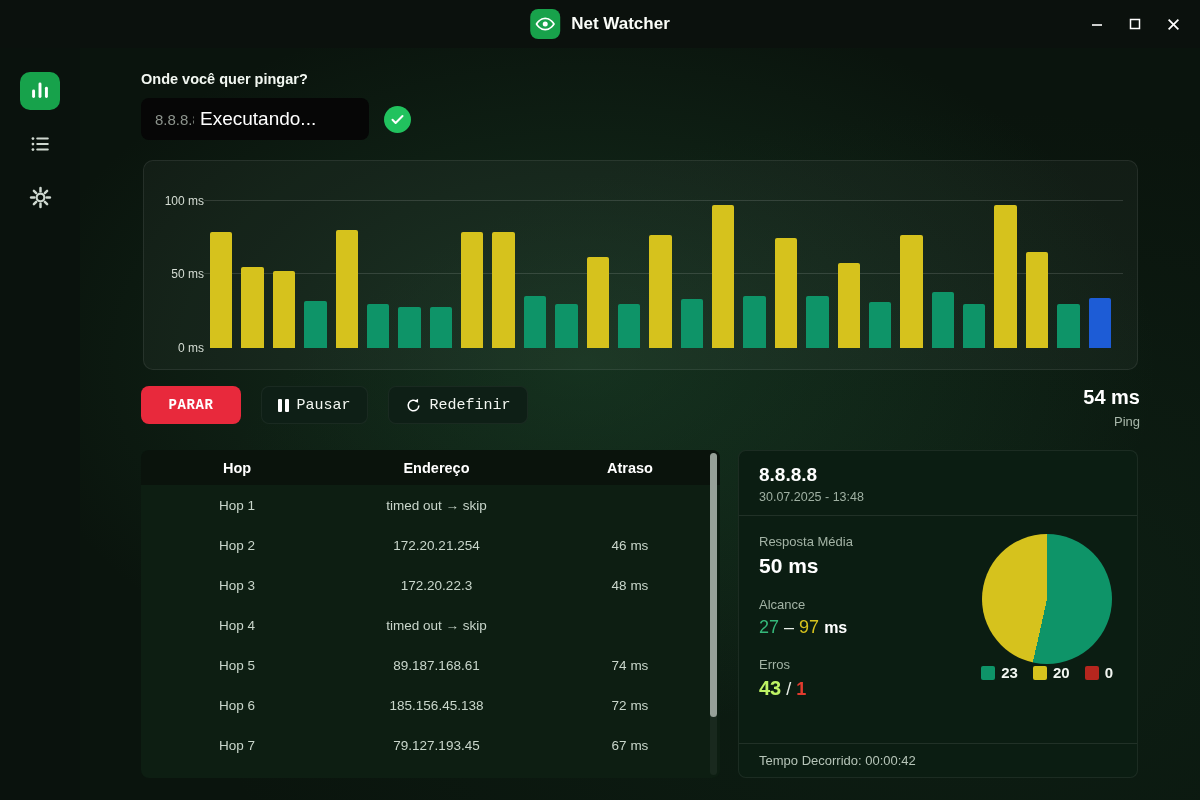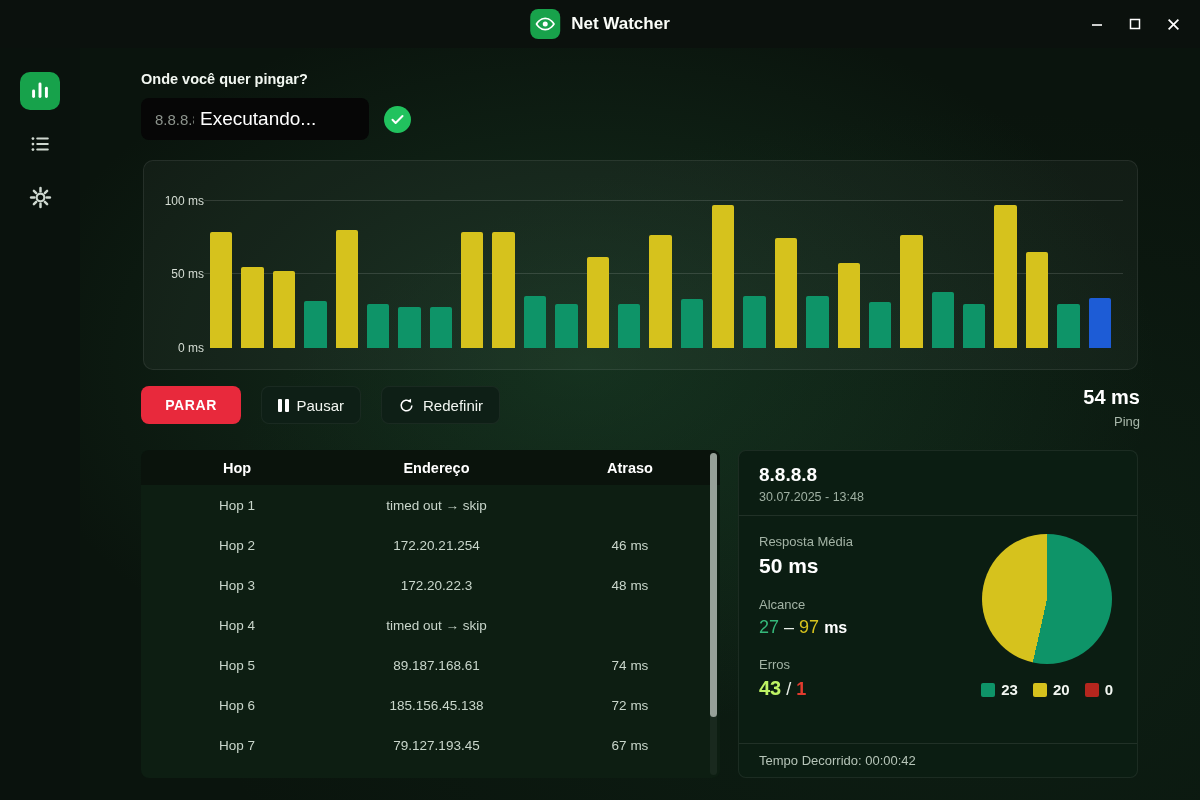--- a/index.html
+++ b/index.html
@@ -39,21 +39,21 @@
   .g100{bottom:168px;}
   .g50{bottom:95px;}
   .ytick{position:absolute;left:12px;width:48px;text-align:right;font-size:12px;color:#d5ddd4;}
   .yt100{bottom:161px;}
   .yt50{bottom:88px;}
   .yt0{bottom:14px;}
   .bars{position:absolute;left:66px;right:26px;bottom:21px;height:162px;display:flex;align-items:flex-end;gap:9px;}
   .bar{flex:1;border-radius:2px 2px 0 0;}
   
   .controls-row{position:absolute;left:61px;right:60px;top:338px;display:flex;align-items:flex-start;gap:20px;}
-  .btn{height:38px;border:none;border-radius:8px;display:flex;align-items:center;justify-content:center;gap:9px;cursor:pointer;font-family:Liberation Sans, sans-serif;}
+  .btn{height:38px;border:none;border-radius:8px;display:flex;align-items:center;justify-content:center;gap:9px;cursor:pointer;font-family:Liberation Mono, monospace;}
   .btn-stop{width:100px;background:#e8293c;color:#ffffff;font-size:14px;font-weight:bold;letter-spacing:0.6px;}
   .btn-dark{min-width:100px;padding:0 16px;background:#0e1f16;border:1px solid rgba(255,255,255,0.05);color:#f2f6f1;font-size:15px;gap:8px;}
   .pause-icon{display:inline-flex;gap:3.5px;}
   .pause-icon i{display:block;width:3.5px;height:13px;background:#fff;border-radius:1px;}
   .stats{margin-left:auto;display:flex;gap:50px;}
   .stat{text-align:right;}
   .stat-val{font-size:20px;font-weight:bold;color:#ffffff;}
   .stat-val.big{font-size:22px;}
   .stat-label{margin-top:5px;font-size:13px;color:#a9b8ab;}
   
@@ -75,21 +75,21 @@
   .m-big{font-size:21px;font-weight:bold;color:#ffffff;margin:5px 0 19px;}
   .m-range{font-size:18px;margin:5px 0 19px;}
   .m-range .min{color:#35b87a;}
   .m-range .dash{color:#e8eee8;}
   .m-range .max{color:#d6c21d;}
   .m-range .unit{color:#ffffff;font-weight:bold;font-size:16px;}
   .m-err{font-size:18px;margin-top:5px;}
   .m-err .ok{font-size:20px;font-weight:bold;color:#bef264;}
   .m-err .slash{color:#e8eee8;}
   .m-err .fail{color:#e23b2e;font-weight:bold;}
-  .pie-col{margin-left:auto;display:flex;flex-direction:column;align-items:center;gap:17px;padding-right:4px;}
+  .pie-col{margin-left:auto;display:flex;flex-direction:column;align-items:center;padding-right:4px;}
   .pie{width:130px;height:130px;border-radius:50%;}
   .legend{display:flex;gap:15px;}
   .lg-item{display:flex;align-items:center;gap:6px;font-size:15px;font-weight:bold;color:#f2f6f1;}
   .lg-item .sw{display:block;width:14px;height:14px;border-radius:2px;}
   .card-foot{border-top:1px solid rgba(255,255,255,0.09);padding:9px 20px;font-size:13px;color:#b6c4b8;}
 </style>
 </head>
 <body>
 
 <header class="titlebar">

